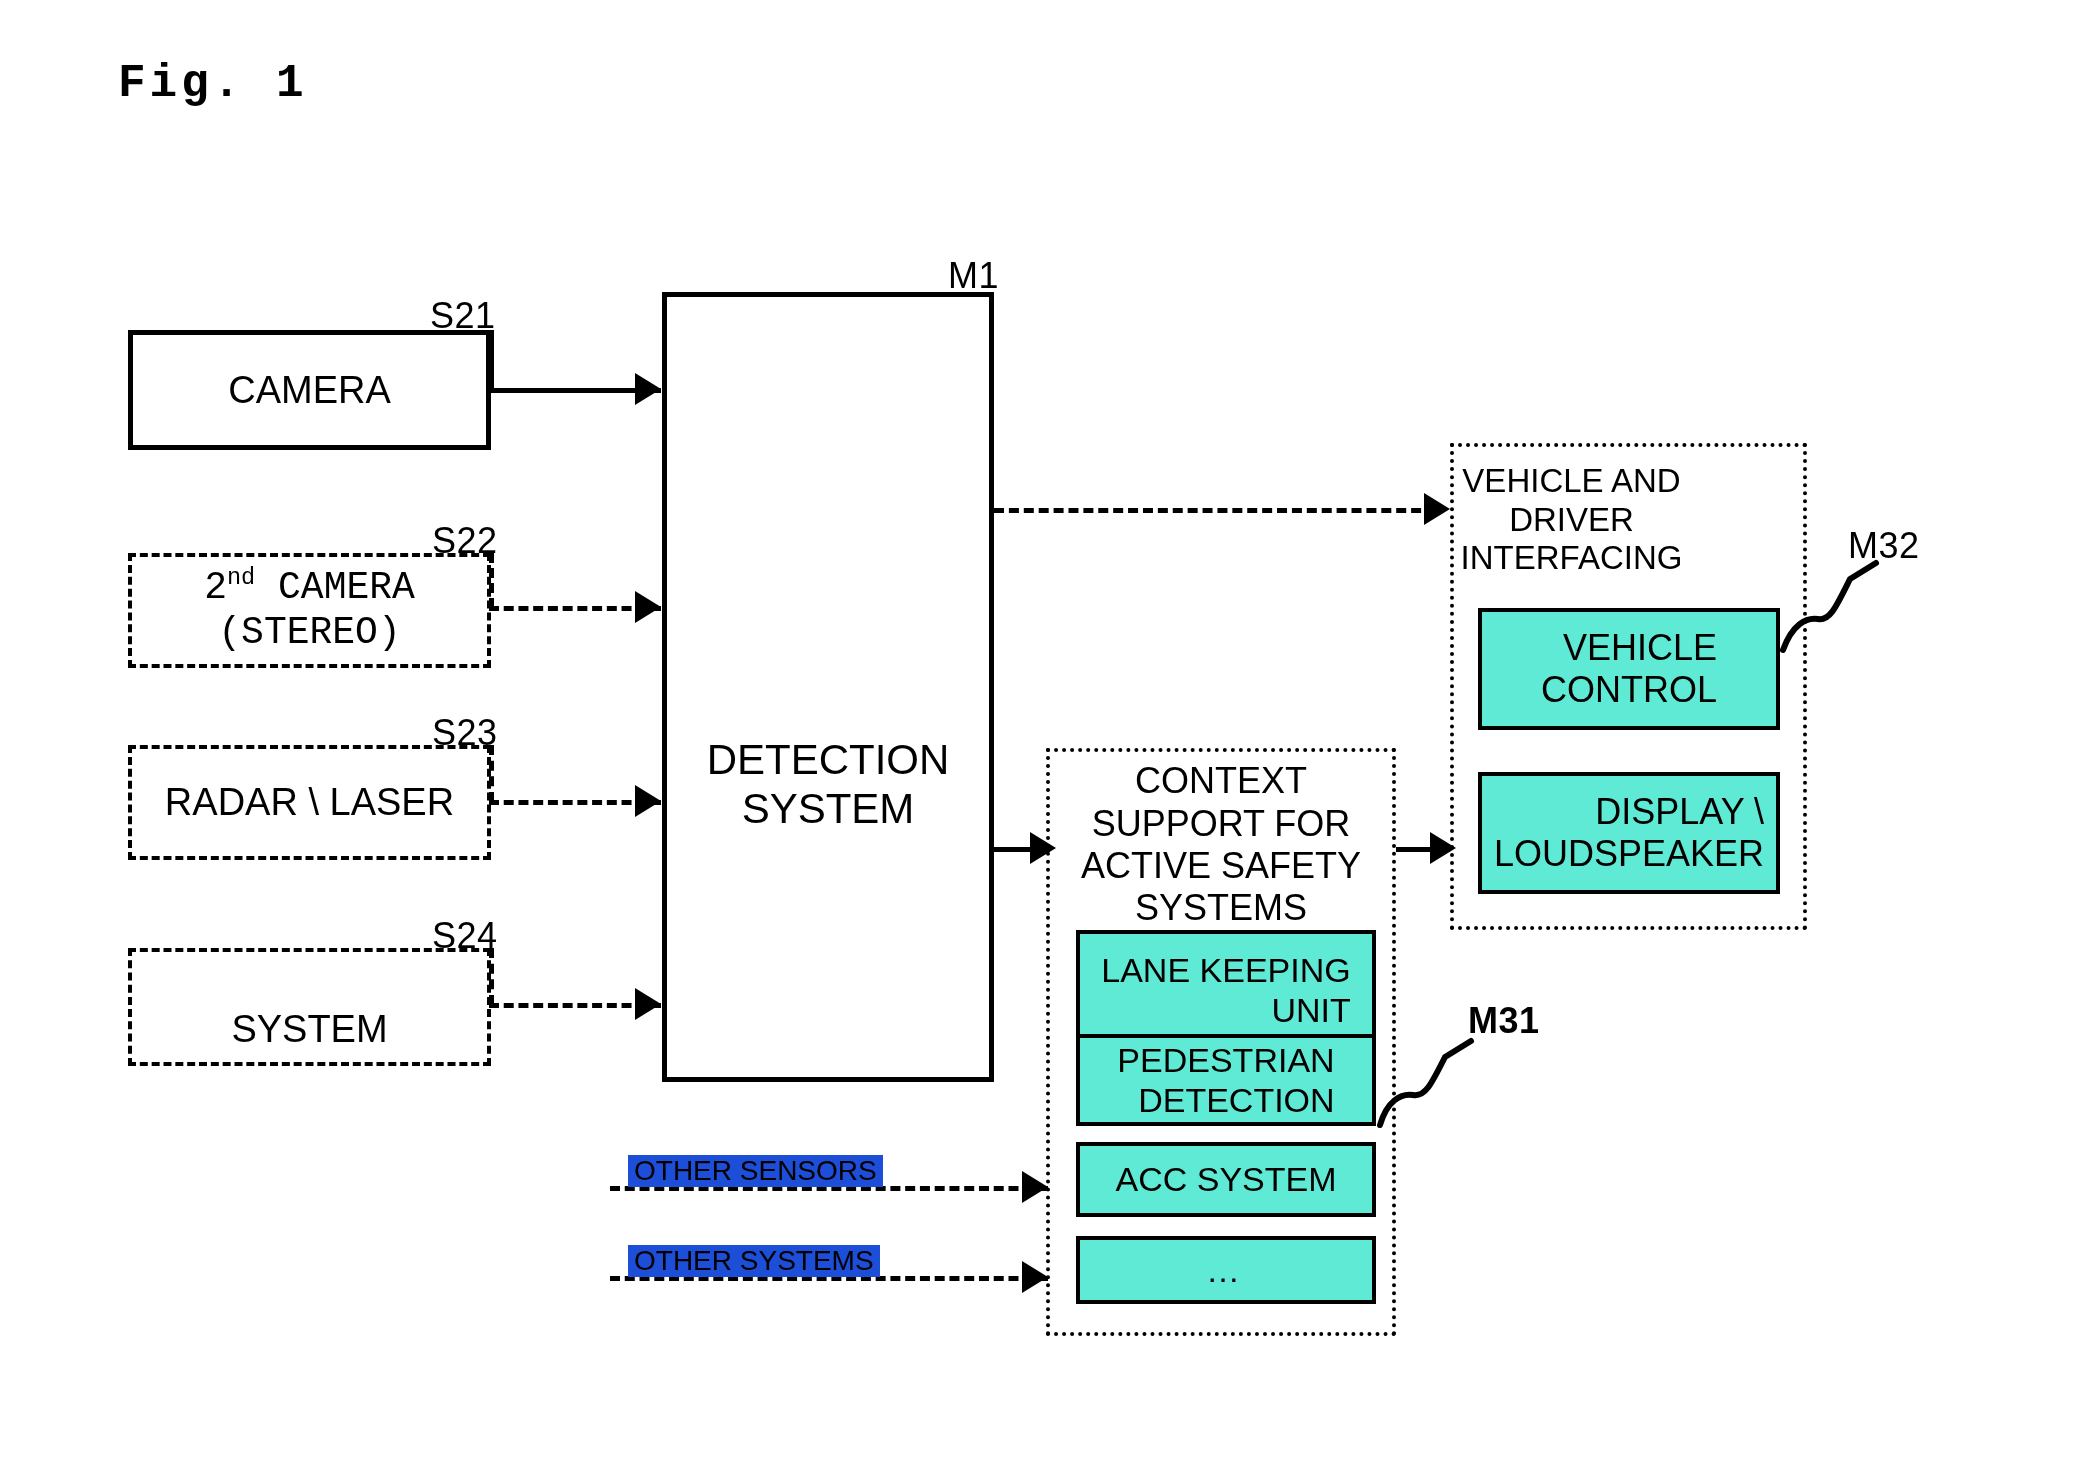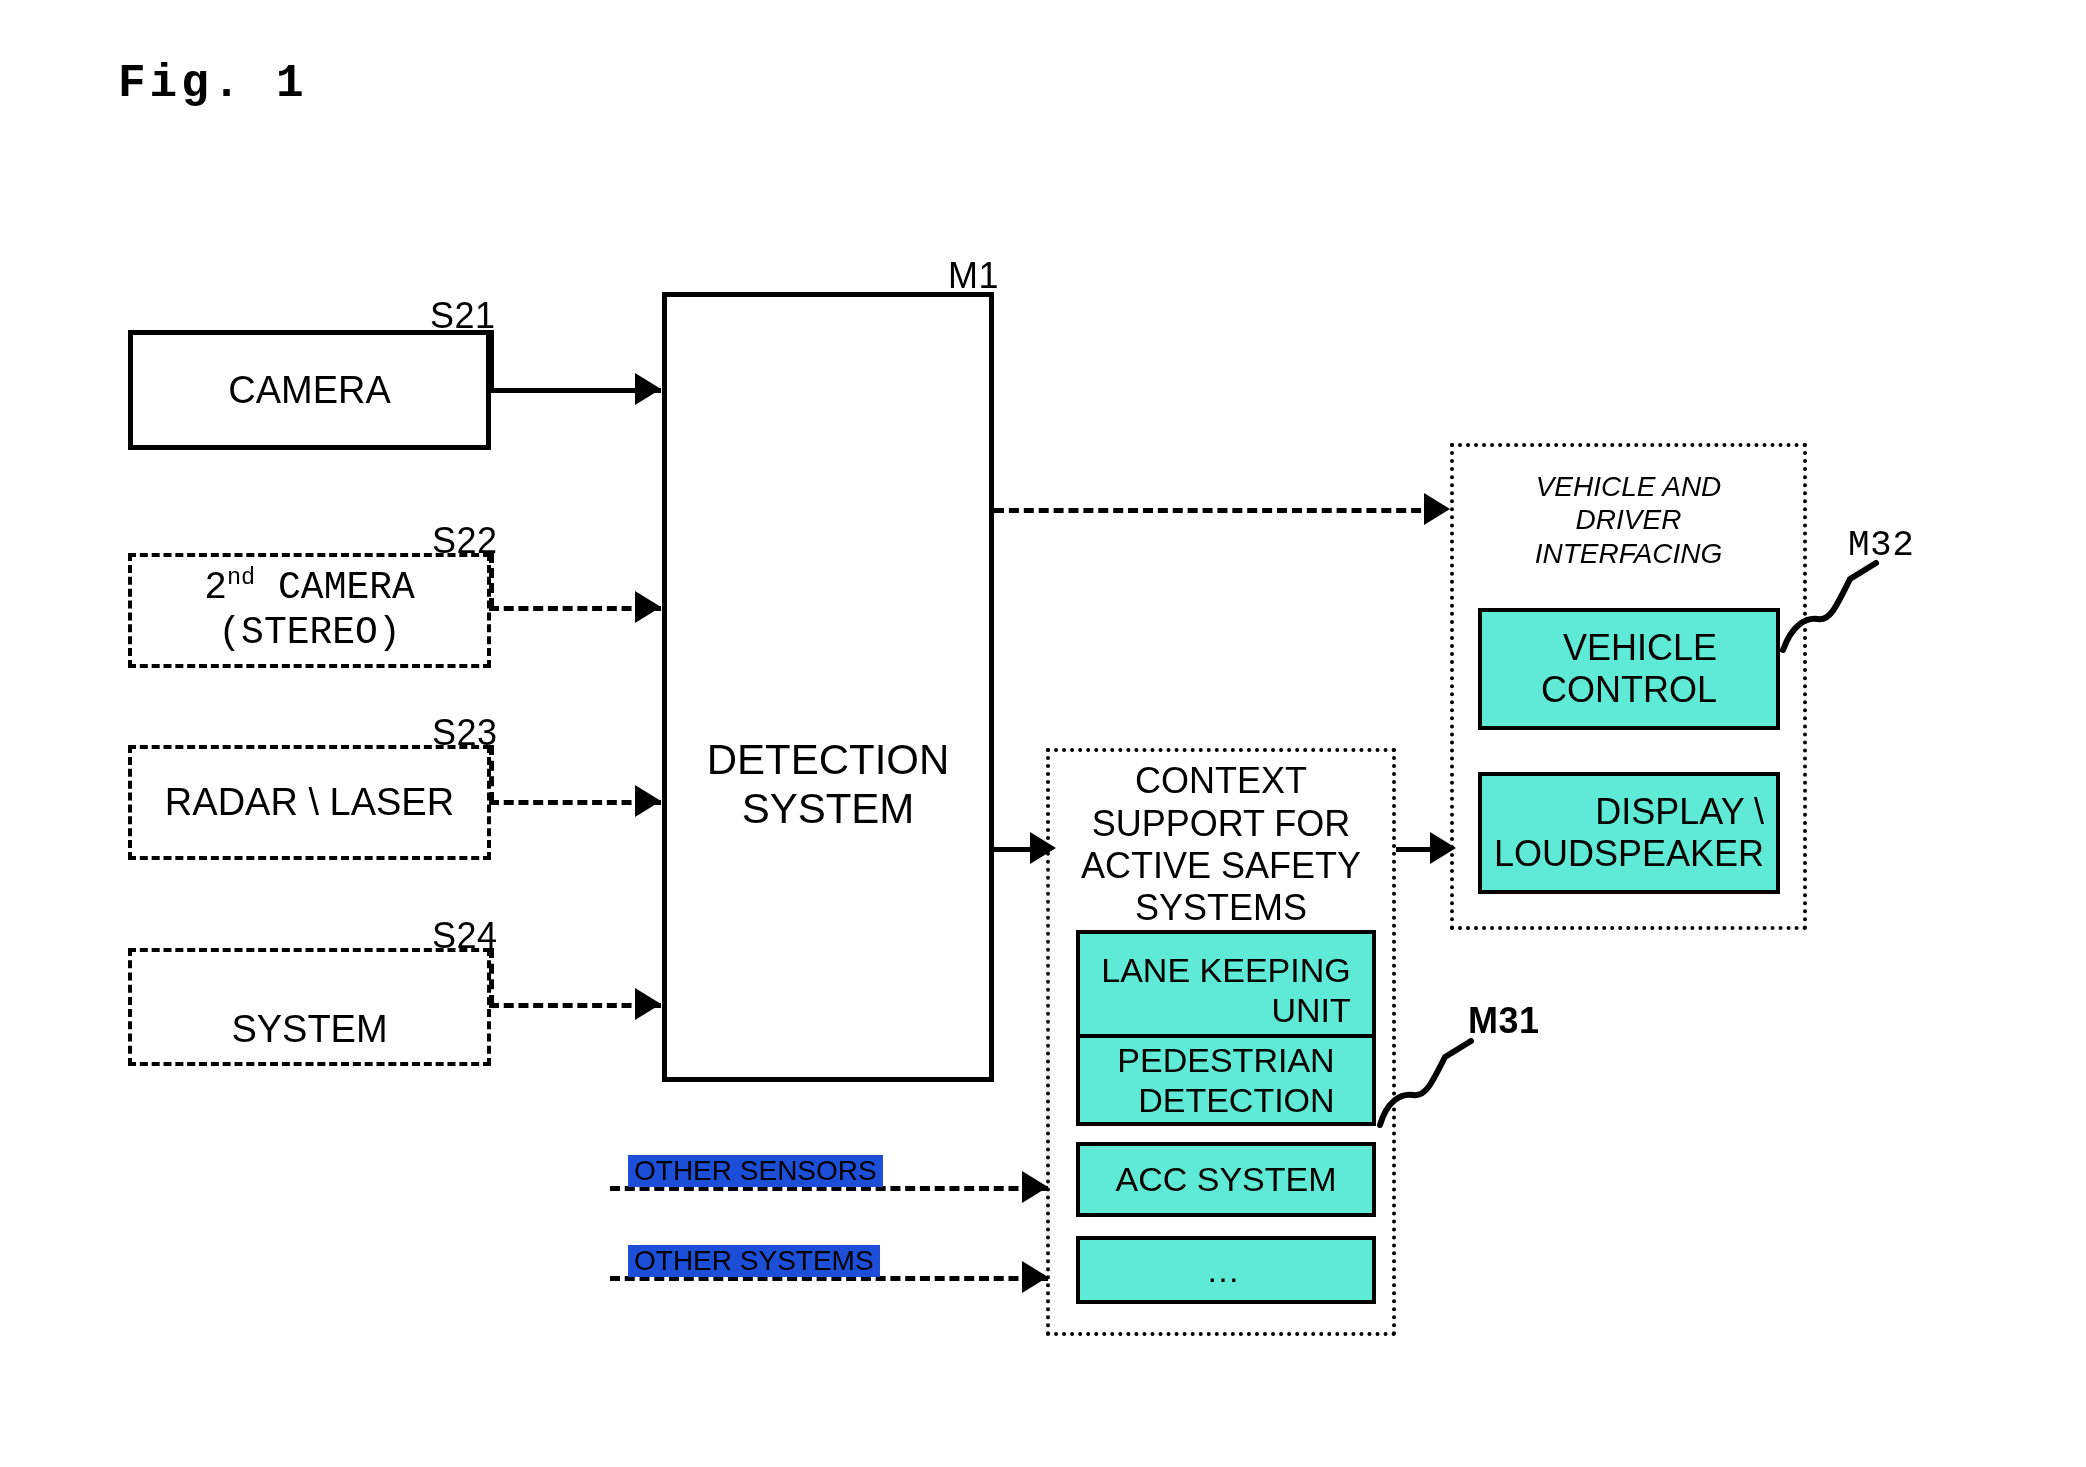--- a/index.html
+++ b/index.html
@@ -133,21 +133,21 @@
 <div class="ref" style="left:1468px;top:1000px;font-weight:bold;">M31</div>
 <svg style="position:absolute;left:1375px;top:1035px;width:110px;height:95px;" viewBox="0 0 110 95">
   <path d="M 5 90 C 12 66, 26 58, 38 60 C 50 62, 56 50, 70 22 L 96 6" stroke="#000" stroke-width="6" fill="none" stroke-linecap="round"></path>
 </svg>
 
 <div class="hline" style="left:1396px;top:847px;width:54px;"></div>
 <div class="arrowhead" style="left:1430px;top:832px;"></div>
 
 <div class="box dotted" style="left:1450px;top:443px;width:357px;height:487px;"></div>
 
-<div class="box" style="left:1456px;top:455px;width:345px;height:130px;font-size:28px;border:none;font-style:italic;">
+<div class="box" style="left:1399px;top:455px;width:345px;height:130px;font-size:33px;border:none;">
   <span class="stack">
     <span>VEHICLE AND</span><br>
     <span>DRIVER</span><br>
     <span>INTERFACING</span>
   </span>
 </div>
 
 <div class="box solid-thin" style="left:1478px;top:608px;width:302px;height:122px;font-size:36px;">
   <span class="stack">
     <span>VEHICLE</span><br>
@@ -155,21 +155,21 @@
   </span>
 </div>
 
 <div class="box solid-thin" style="left:1478px;top:772px;width:302px;height:122px;font-size:36px;">
   <span class="stack">
     <span>DISPLAY \</span><br>
     <span>LOUDSPEAKER</span>
   </span>
 </div>
 
-<div class="ref" style="left:1848px;top:525px;font-family:Liberation Mono, monospace;">M32</div>
+<div class="ref" style="left:1848px;top:525px;">M32</div>
 <svg style="position:absolute;left:1778px;top:555px;width:110px;height:100px;" viewBox="0 0 110 100">
   <path d="M 5 95 C 14 70, 28 62, 40 64 C 52 66, 58 52, 72 24 L 98 8" stroke="#000" stroke-width="6" fill="none" stroke-linecap="round"></path>
 </svg>
 
 <div class="hdash" style="left:610px;top:1186px;width:438px;"></div>
 <div class="arrowhead" style="left:1022px;top:1171px;"></div>
 <div class="label-on-line" style="left:628px;top:1155px;">OTHER SENSORS</div>
 
 <div class="hdash" style="left:610px;top:1276px;width:438px;"></div>
 <div class="arrowhead" style="left:1022px;top:1261px;"></div>

